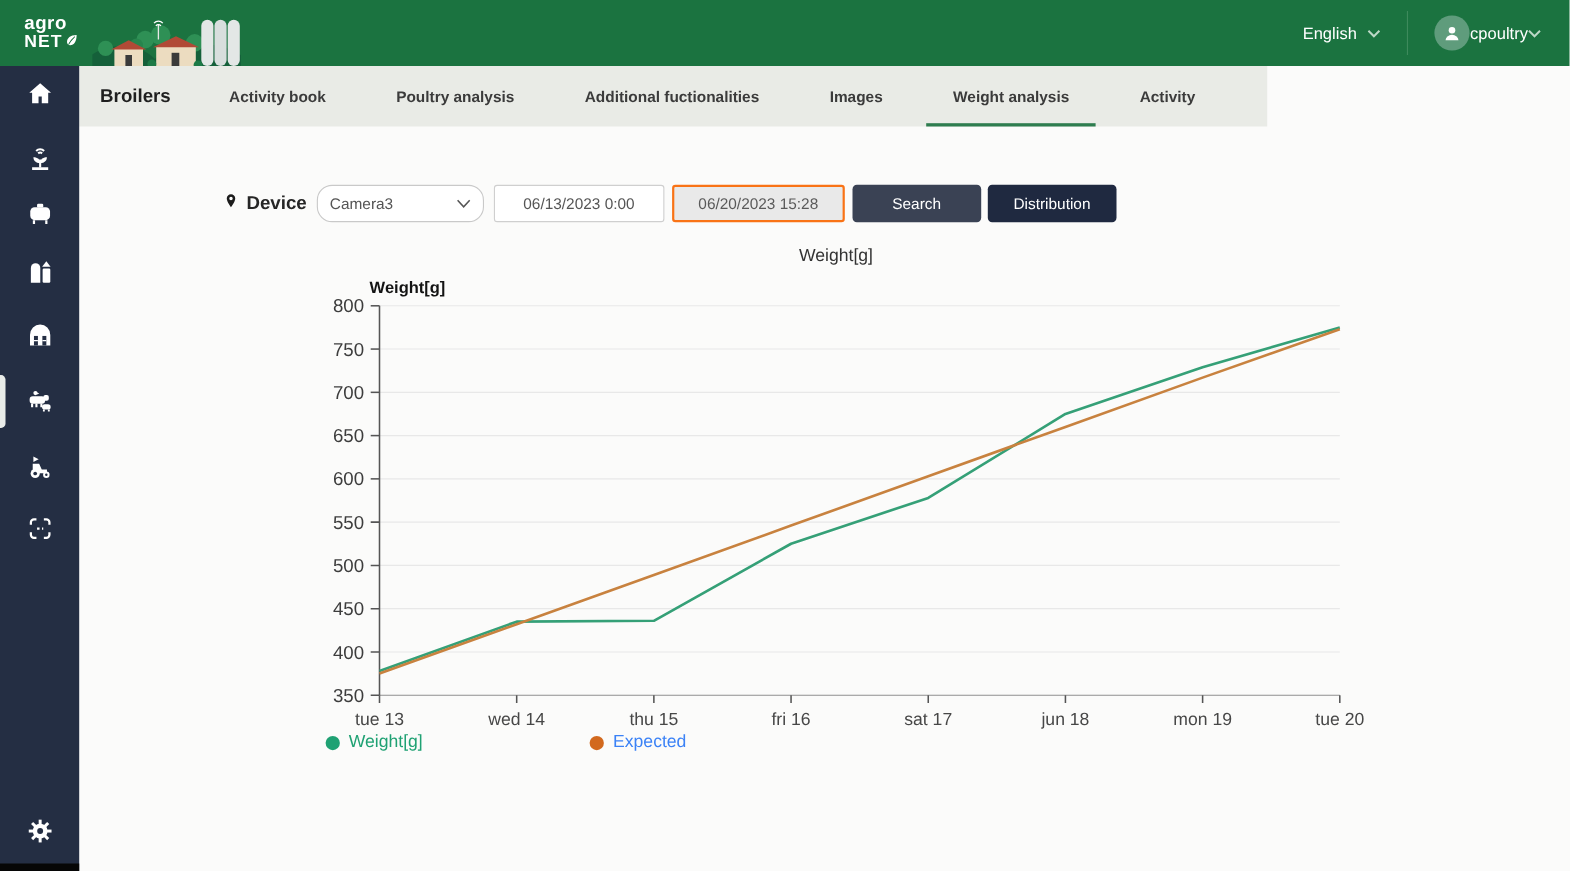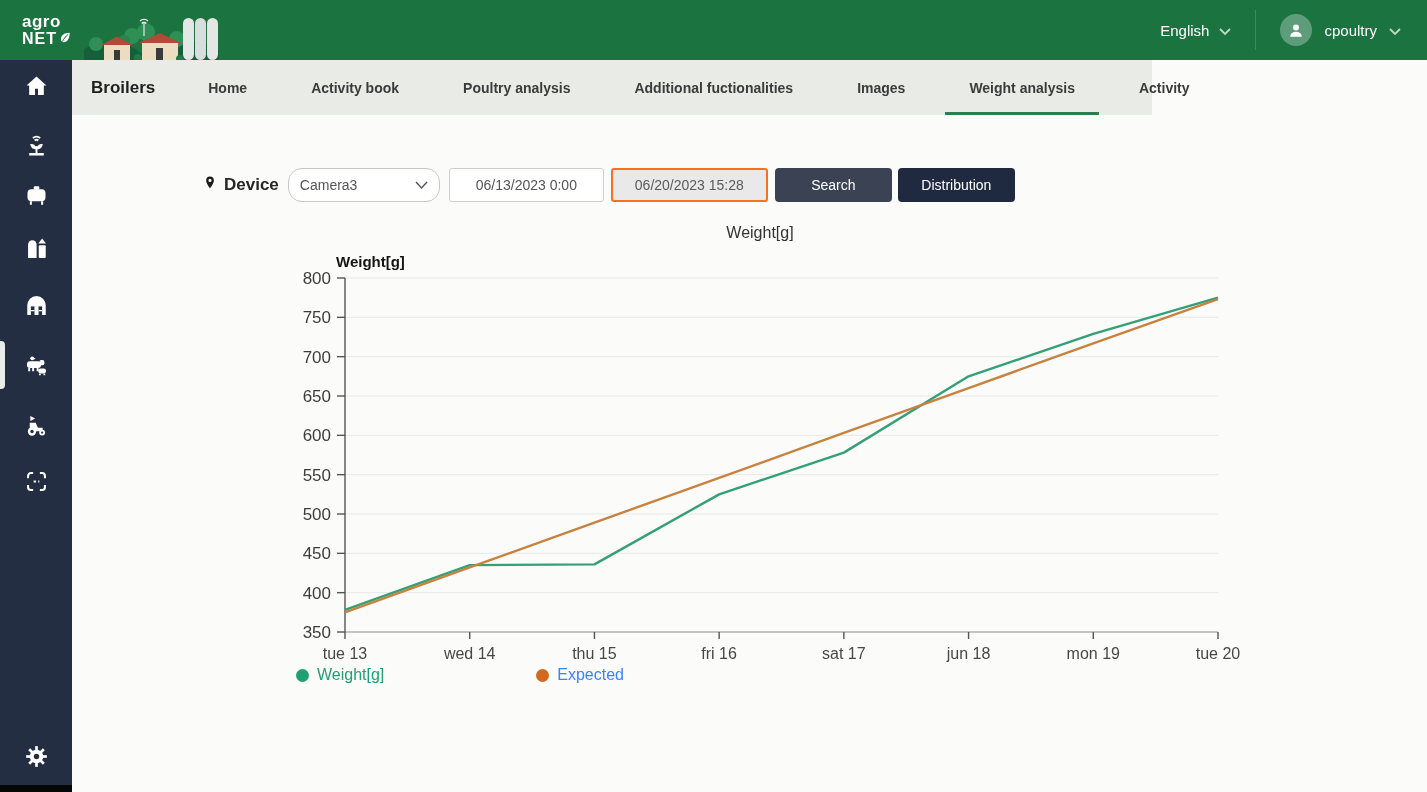--- a/index.html
+++ b/index.html
@@ -9,21 +9,21 @@
 
   
   .header { position:absolute; left:0; top:0; width:1427px; height:60px; background:#1b7340; display:flex; align-items:center; z-index:5; }
   .logo { margin-left:22px; color:#fff; line-height:1; position:relative; width:62px; }
   .logo .l1 { font-size:17px; font-weight:700; letter-spacing:.5px; }
   .logo .l2 { font-size:16px; font-weight:700; letter-spacing:1px; display:flex; align-items:center; gap:1px; }
   .farm-art { position:absolute; left:84px; bottom:0; width:135px; height:54px; }
   .header-right { position:absolute; right:0; top:0; height:60px; display:flex; align-items:center; padding-right:26px; gap:14px; }
   .lang { display:flex; align-items:center; gap:10px; color:#fff; font-size:15px; cursor:pointer; }
   .hdr-divider { width:1px; height:40px; background:#3d8a5c; margin:0 10px; }
-  .user { display:flex; align-items:center; gap:12px; color:#fff; font-size:15px; cursor:pointer; }
+  .user { display:flex; align-items:center; color:#fff; font-size:15px; cursor:pointer; }
   .avatar { width:32px; height:32px; border-radius:50%; background:#5f9c7c; display:flex; align-items:center; justify-content:center; }
 
   
   .sidebar { position:absolute; left:0; top:60px; width:72px; height:732px; background:#242e43; z-index:4; }
   .side-item { position:absolute; left:0; width:72px; height:56px; display:flex; align-items:center; justify-content:center; cursor:pointer; }
   .side-item svg { width:27px; height:27px; }
   .active-indicator { position:absolute; left:0; top:281px; width:5px; height:48px; background:#e9ece9; border-radius:0 4px 4px 0; }
   .side-bottom-strip { position:absolute; left:0; bottom:0; width:72px; height:7px; background:#060606; }
 
   
@@ -206,21 +206,20 @@
             <circle cx="12" cy="12" r="2.4" fill="#242e43"></circle>
           </svg></span>
     </div>
     <div class="active-indicator"></div>
     <div class="side-bottom-strip"></div>
   </div>
 
   <div class="tabbar">
     <div class="section-title">Broilers</div>
     <div class="tabs">
-      <div class="tab">Home</div>
       <div class="tab">Activity book</div>
       <div class="tab">Poultry analysis</div>
       <div class="tab">Additional fuctionalities</div>
       <div class="tab">Images</div>
       <div class="tab active">Weight analysis</div>
       <div class="tab">Activity</div>
     </div>
   </div>
 
   <div class="filters">

